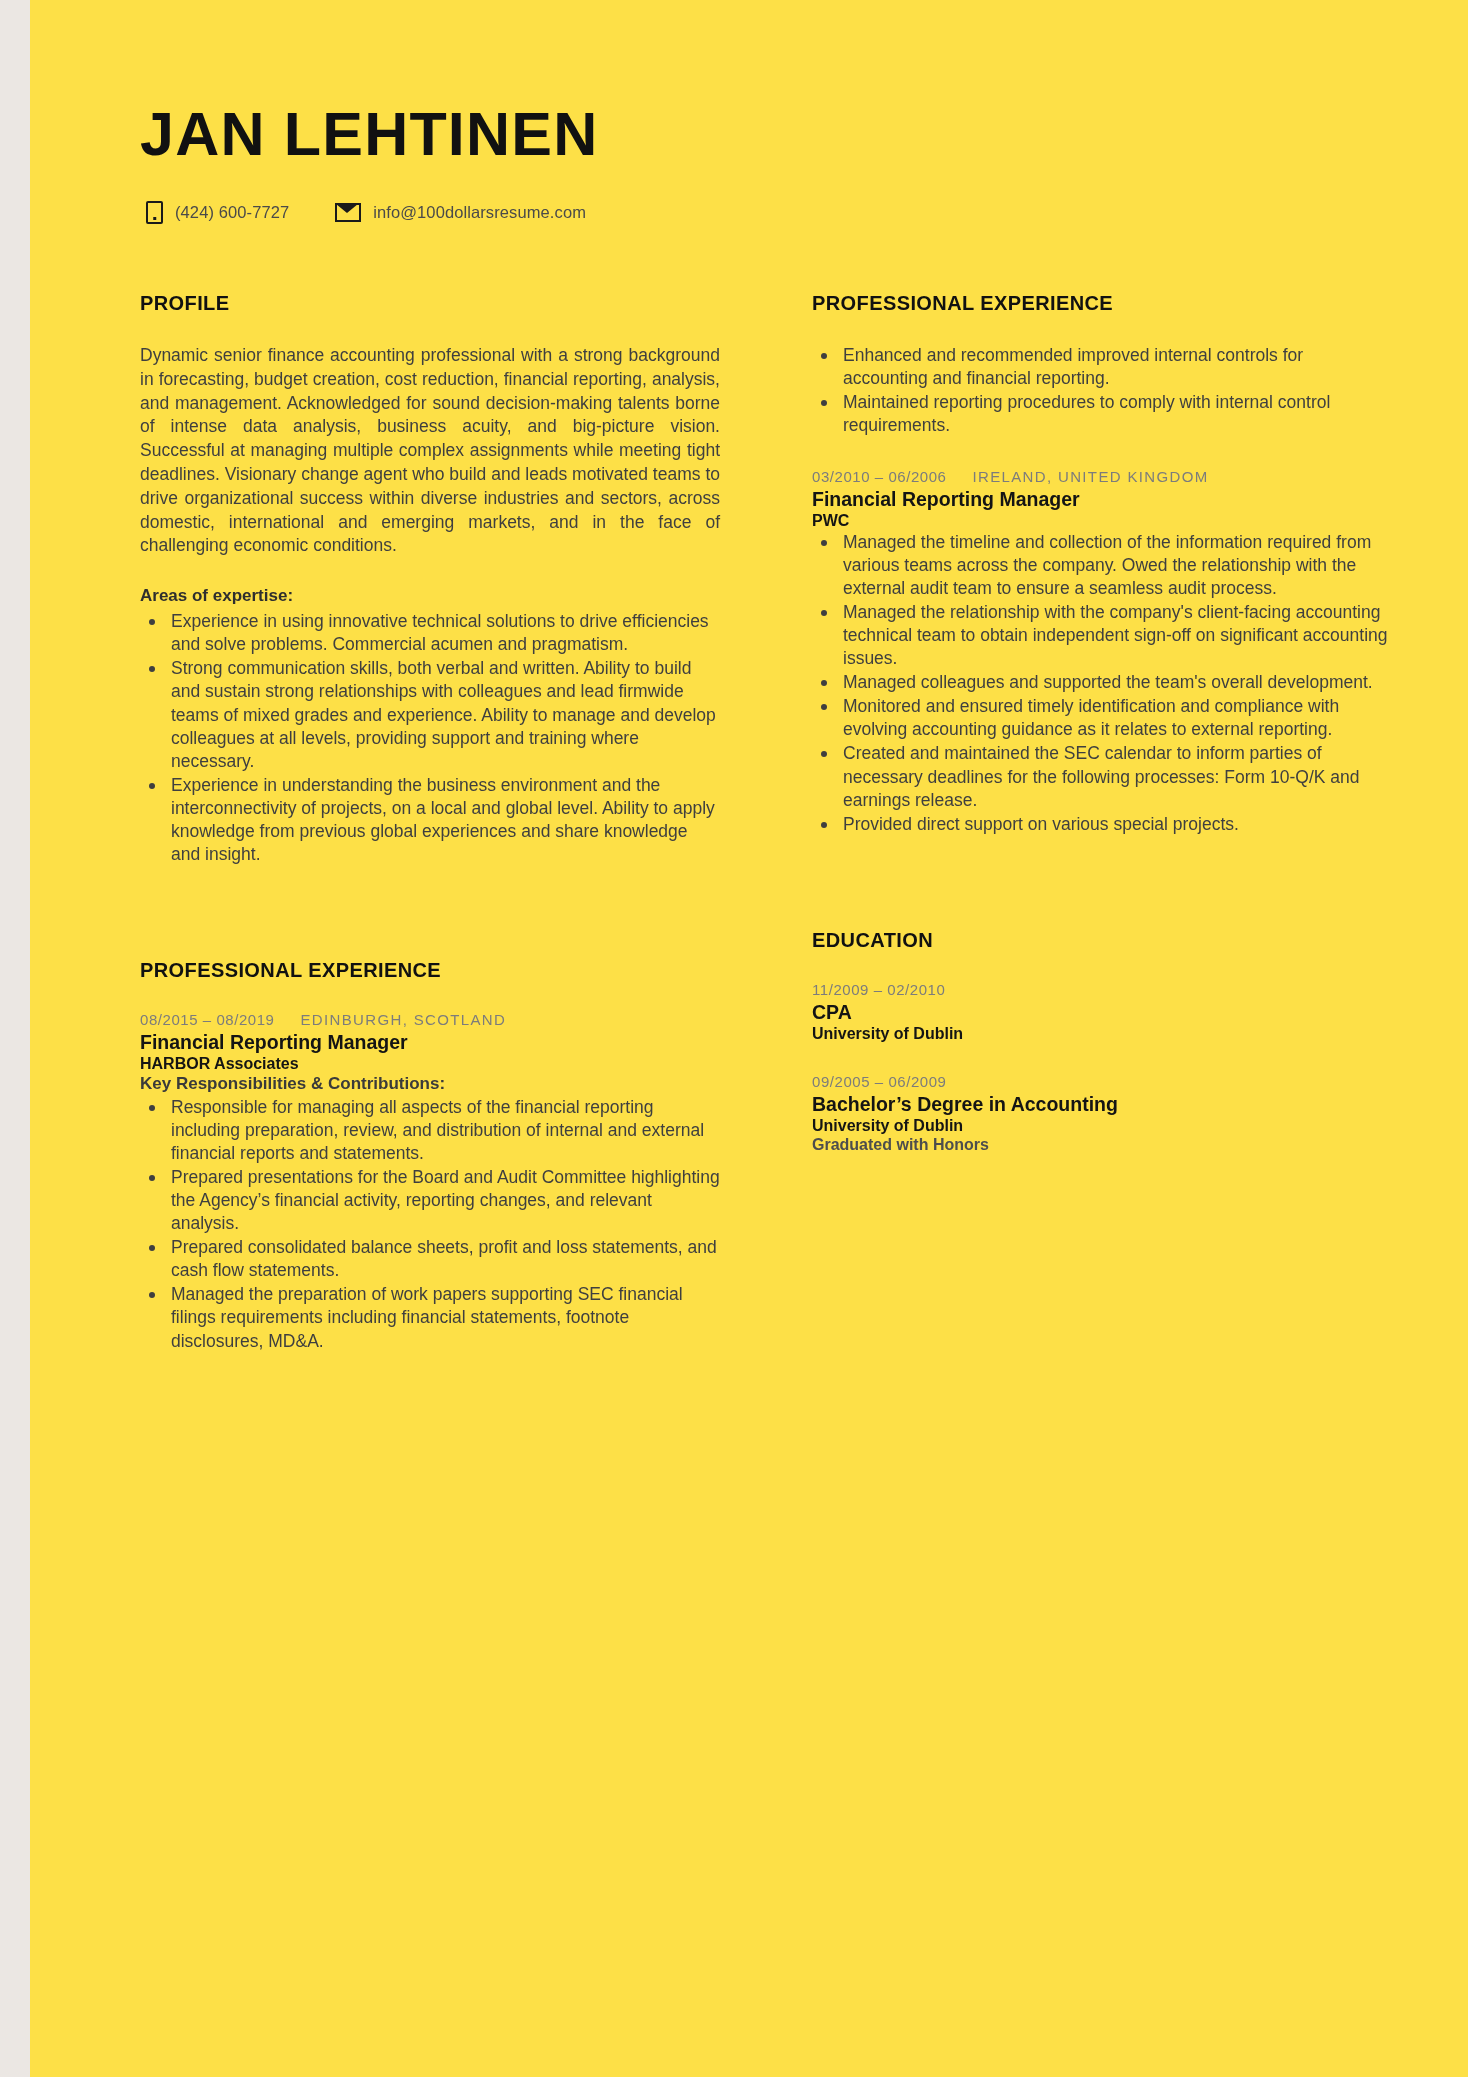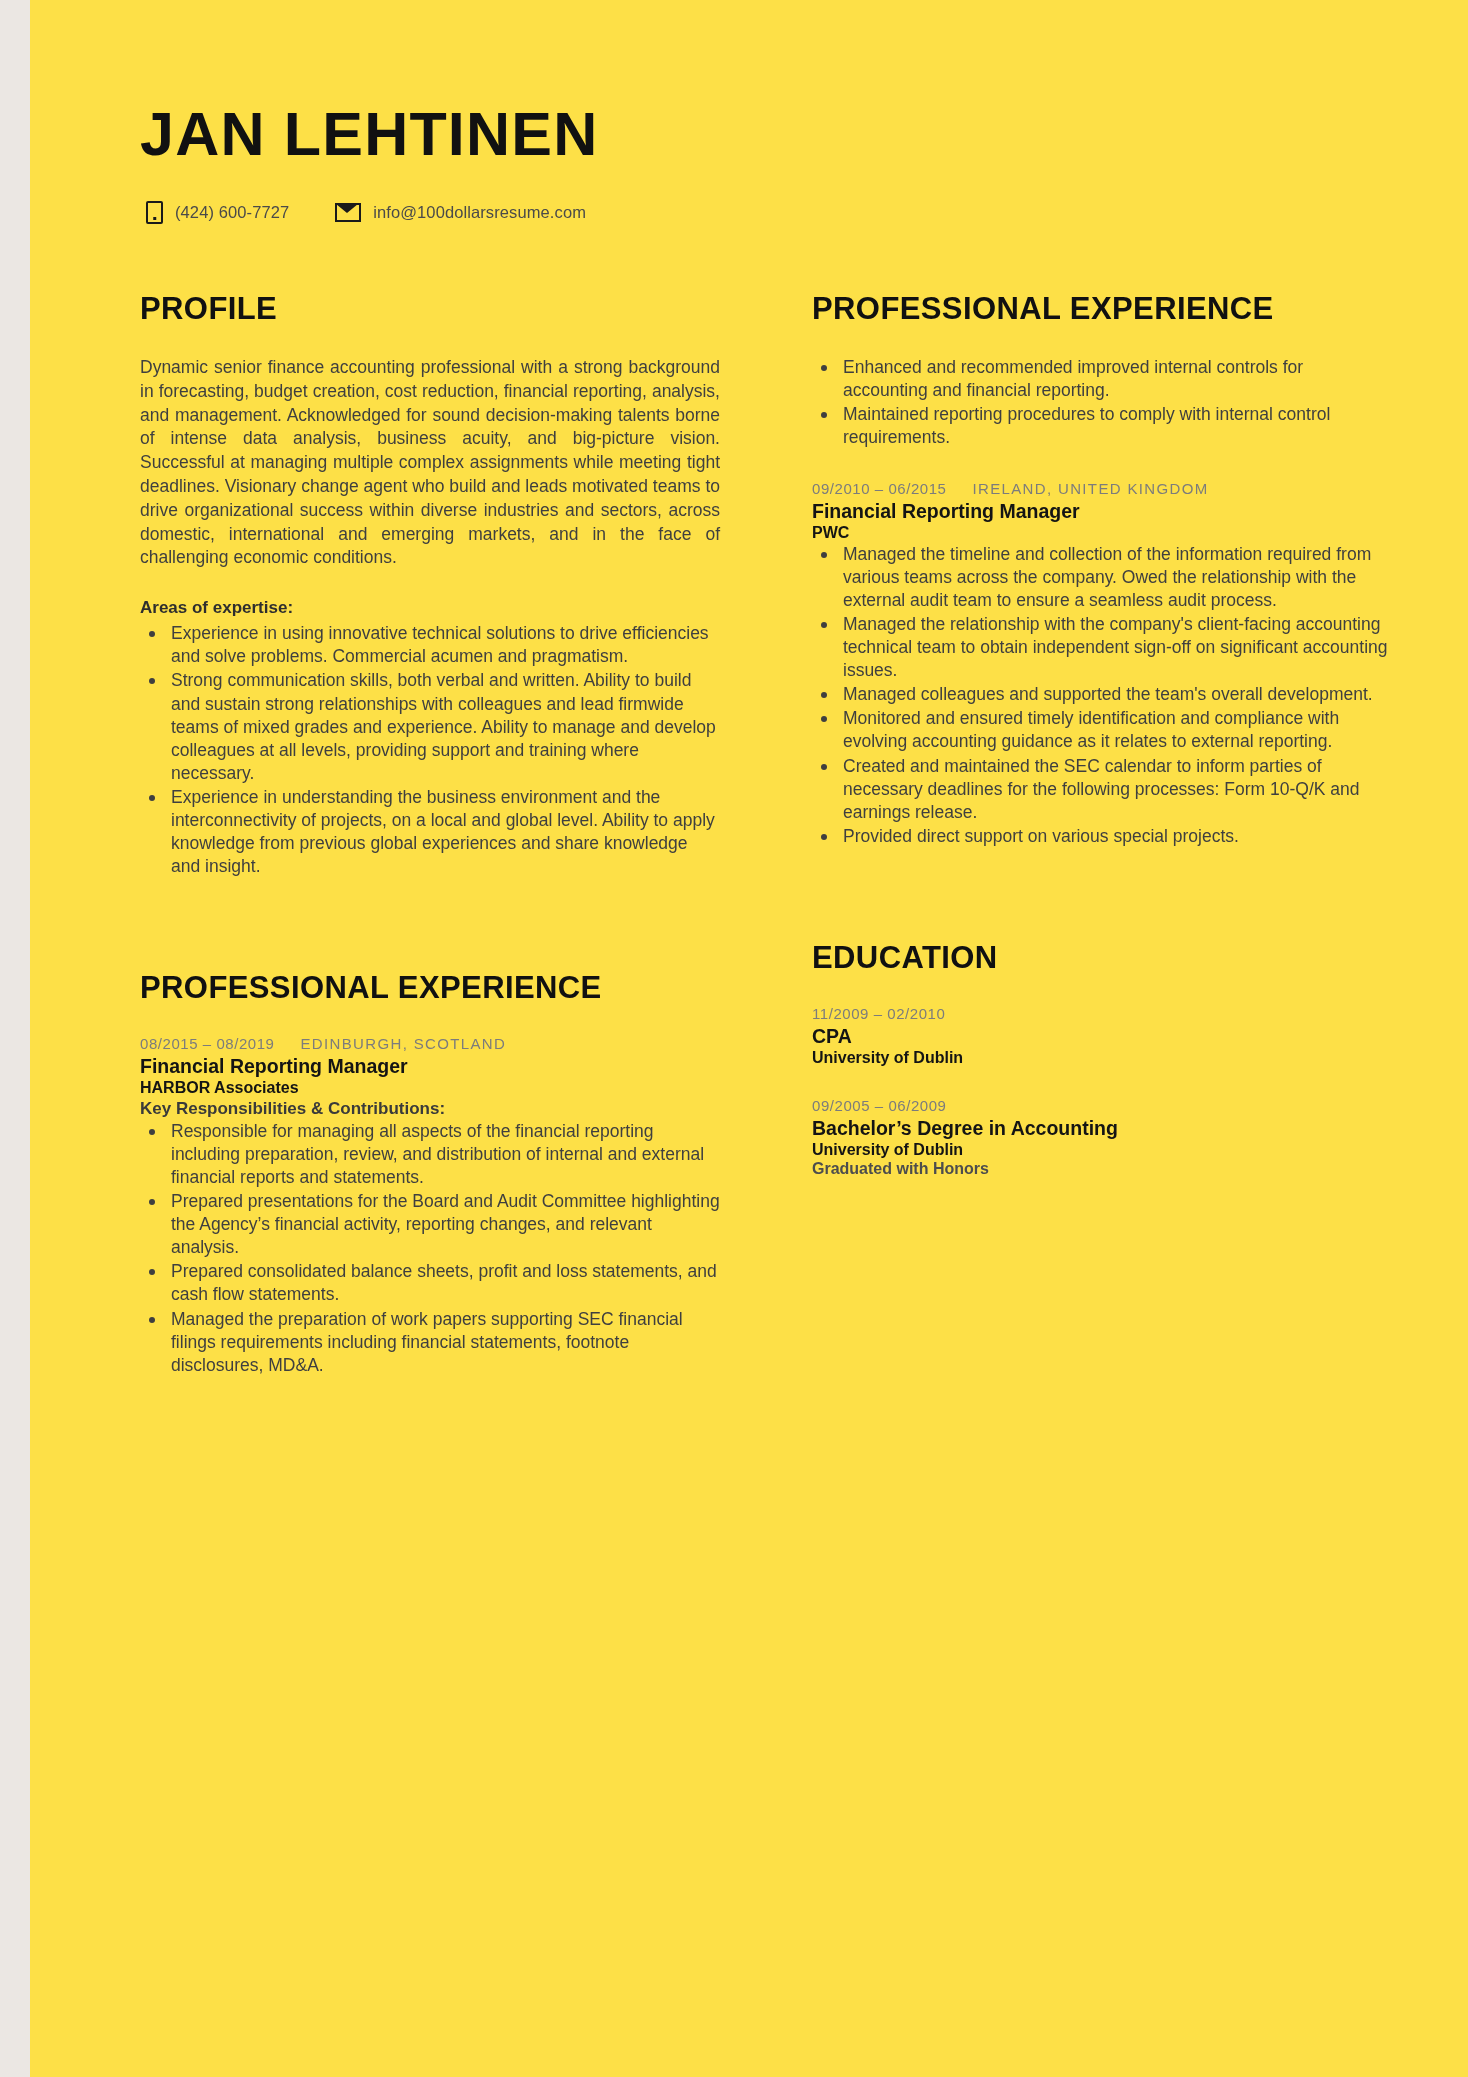--- a/index.html
+++ b/index.html
@@ -106,21 +106,21 @@
   .col-gap {
     width: 92px;
     flex: 0 0 92px;
   }
   .col-right {
     width: 576px;
     flex: 0 0 576px;
   }
 
   .section-title {
-    font-size: 31px;
+    font-size: 20px;
     font-weight: bold;
     letter-spacing: 0.4px;
     color: #111111;
     margin: 0 0 30px 0;
     line-height: 1.1;
   }
 
   .profile-text {
     font-size: 17.5px;
     line-height: 1.36;
@@ -275,21 +275,21 @@
 
       <ul class="bullets">
         <li>Enhanced and recommended improved internal controls for accounting and financial reporting.</li>
         <li>Maintained reporting procedures to comply with internal control requirements.</li>
       </ul>
 
       <div class="block-gap-md"></div>
 
       <div class="entry">
         <div class="entry-meta">
-          <span>09/2010 – 06/2015</span><span class="loc">IRELAND, UNITED KINGDOM</span>
+          <span>03/2010 – 06/2006</span><span class="loc">IRELAND, UNITED KINGDOM</span>
         </div>
         <div class="entry-title">Financial Reporting Manager</div>
         <div class="entry-org">PWC</div>
         <ul class="bullets">
           <li>Managed the timeline and collection of the information required from various teams across the company. Owed the relationship with the external audit team to ensure a seamless audit process.</li>
           <li>Managed the relationship with the company's client-facing accounting technical team to obtain independent sign-off on significant accounting issues.</li>
           <li>Managed colleagues and supported the team's overall development.</li>
           <li>Monitored and ensured timely identification and compliance with evolving accounting guidance as it relates to external reporting.</li>
           <li>Created and maintained the SEC calendar to inform parties of necessary deadlines for the following processes: Form 10-Q/K and earnings release.</li>
           <li>Provided direct support on various special projects.</li>

